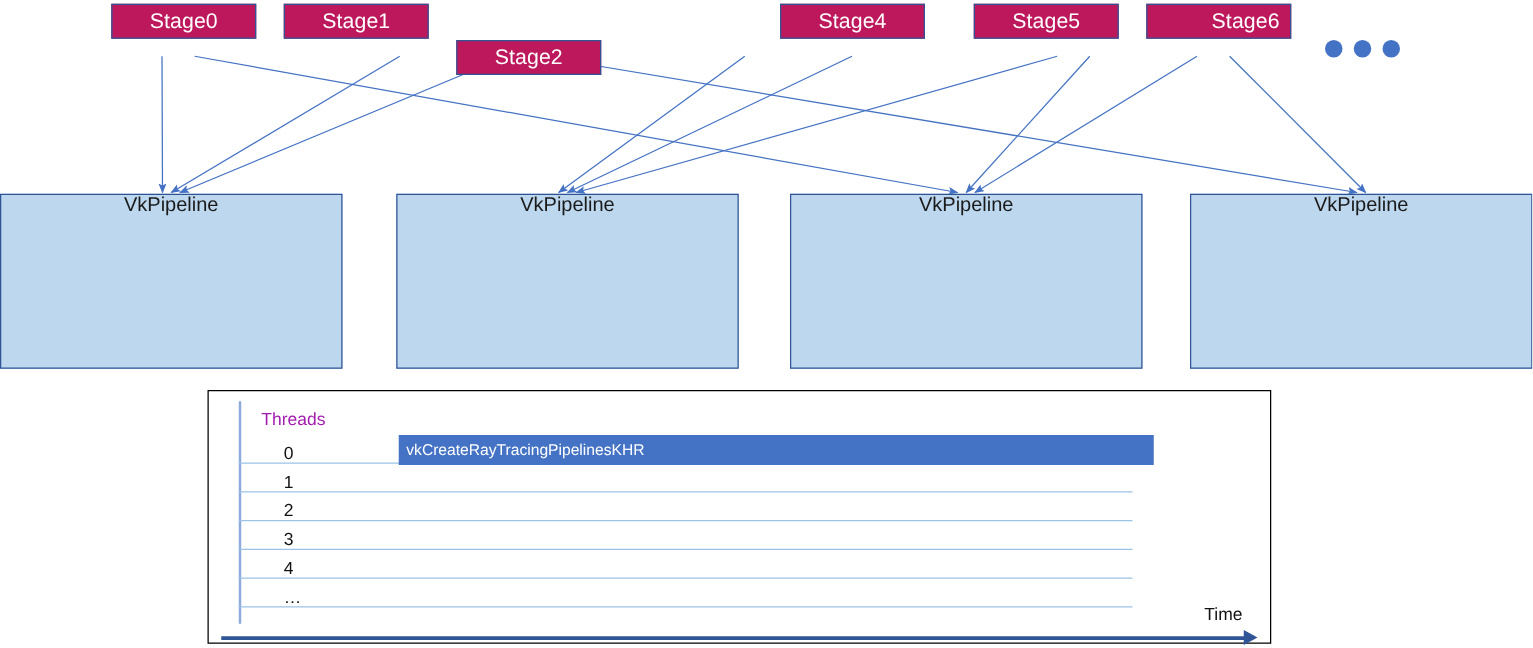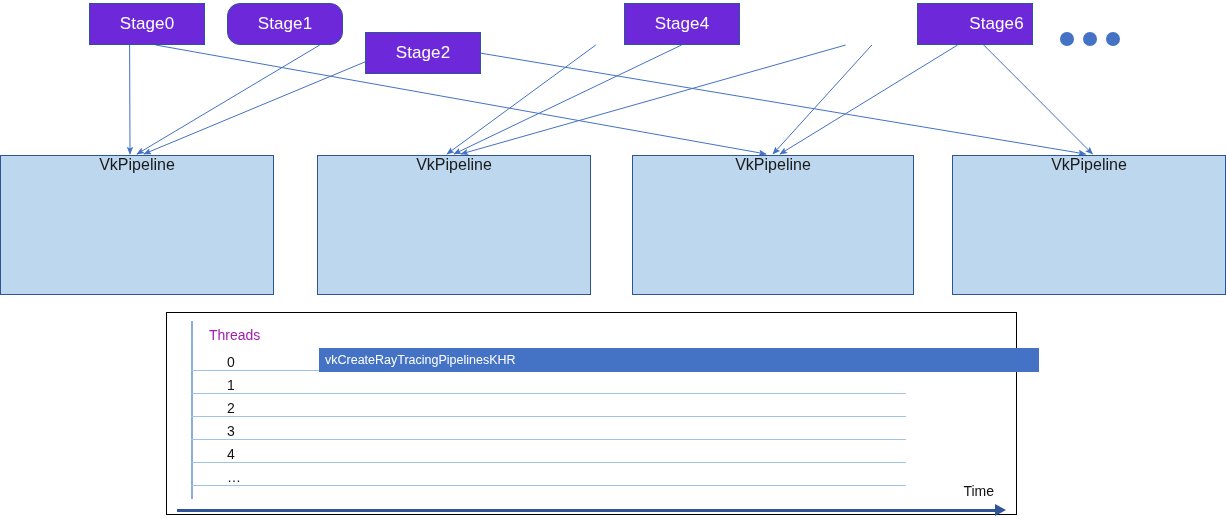--- a/index.html
+++ b/index.html
@@ -14,29 +14,29 @@
     position: relative;
     width: 1226px;
     height: 518px;
     background: #ffffff;
     overflow: hidden;
   }
   
   .stage-box {
     position: absolute;
     box-sizing: border-box;
-    background: #6d28d9;
+    background: #be185d;
     border: 1px solid #2F5496;
     color: #ffffff;
     display: flex;
     align-items: center;
     justify-content: center;
     font-size: 17px;
     letter-spacing: 0.1px;
-    height: 42px;
+    height: 28px;
     width: 116px;
     top: 3px;
   }
   
   .pipeline-box {
     position: absolute;
     box-sizing: border-box;
     background: #BDD7EE;
     border: 1px solid #2F5496;
     color: #1a1a1a;
@@ -176,28 +176,31 @@
         <line x1="845.7" y1="45" x2="461.0" y2="154" marker-end="url(#ah)"></line>
         <line x1="871.8" y1="45" x2="773.0" y2="154" marker-end="url(#ah)"></line>
         <line x1="957.6" y1="45" x2="780.0" y2="154" marker-end="url(#ah)"></line>
         <line x1="983.7" y1="45" x2="1092.5" y2="154" marker-end="url(#ah)"></line>
       </g>
   </svg>
 
   <div class="stage-box" style="left:89px;">
     <span>Stage0</span>
   </div>
-  <div class="stage-box" style="left:227px;border-radius:13px;">
+  <div class="stage-box" style="left:227px;">
     <span>Stage1</span>
   </div>
   <div class="stage-box" style="left:365px;margin-top:29px;">
     <span>Stage2</span>
   </div>
   <div class="stage-box" style="left:624px;">
     <span>Stage4</span>
+  </div>
+  <div class="stage-box" style="left:779px;">
+    <span>Stage5</span>
   </div>
   <div class="stage-box" style="left:917px;padding-left:43px;">
     <span>Stage6</span>
   </div>
 
   <div class="dots-group">
     <div class="dot"></div>
     <div class="dot"></div>
     <div class="dot"></div>
   </div>
@@ -238,20 +241,20 @@
         <div class="tl-row" style="top: 128px;">
           <div class="tl-row-label">4</div>
           <div class="tl-row-line"></div>
         </div>
         <div class="tl-row" style="top: 151px;">
           <div class="tl-row-label">…</div>
           <div class="tl-row-line"></div>
         </div>
       </div>
     <div id="tl-bars">
-        <div class="tl-bar" style="left: 152px; width: 720px; top: 35px;">vkCreateRayTracingPipelinesKHR</div>
+        <div class="tl-bar" style="left: 152px; width: 604px; top: 35px;">vkCreateRayTracingPipelinesKHR</div>
       </div>
     <div class="tl-time-label">Time</div>
     <div class="tl-axis-h"></div>
     <div class="tl-arrowhead"></div>
   </div>
 
 </div>
 
 </body></html>

